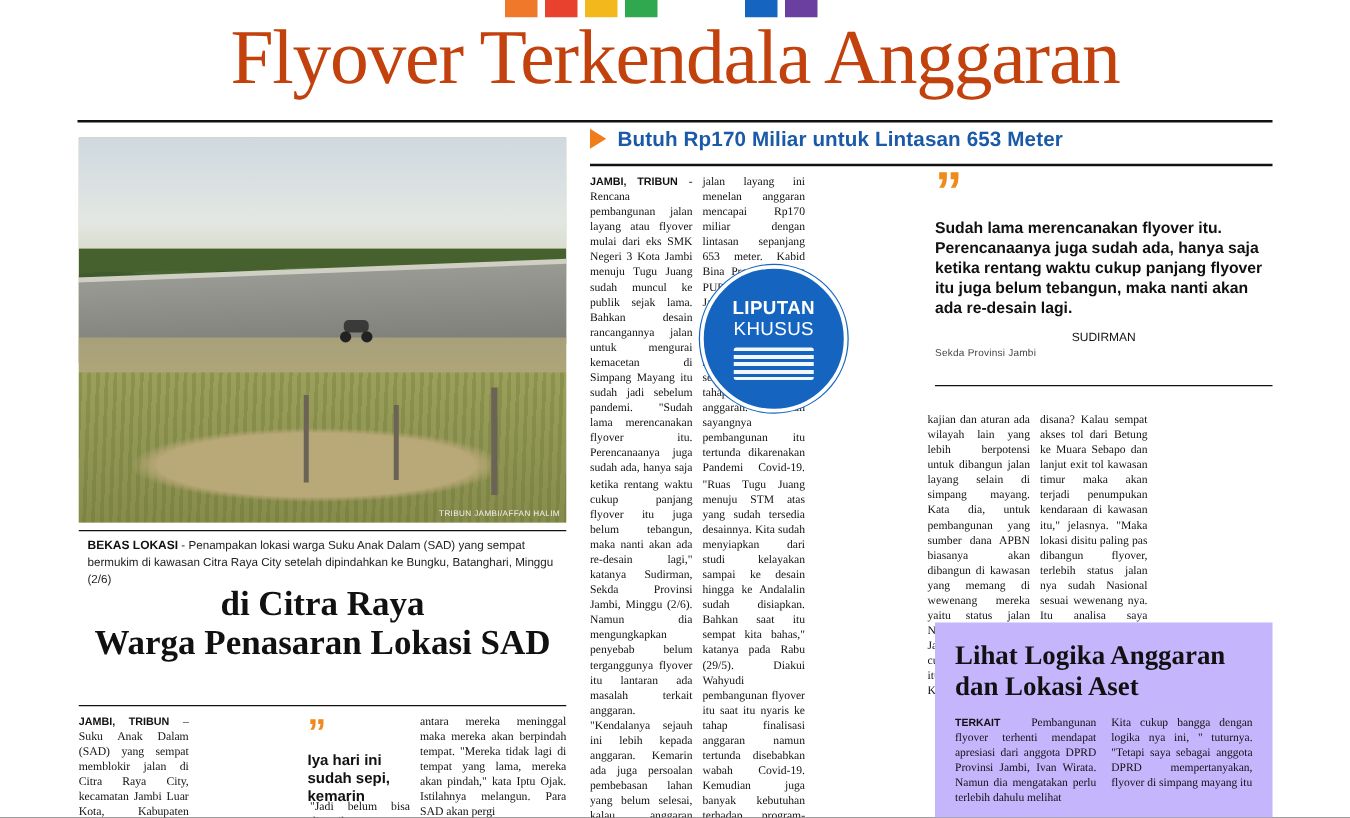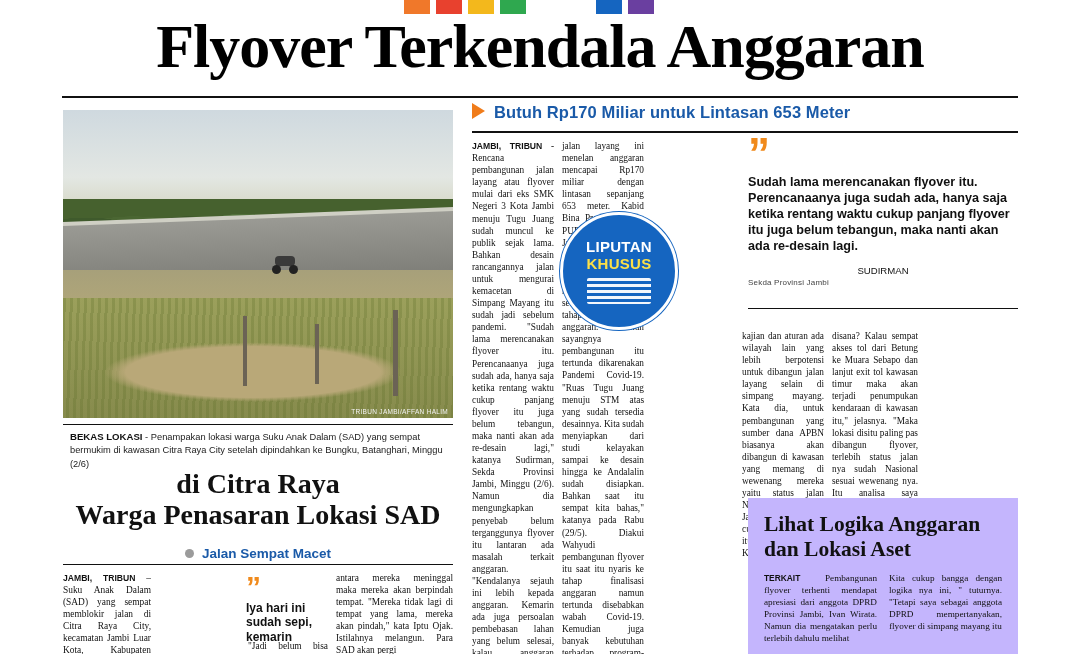--- a/index.html
+++ b/index.html
@@ -5,21 +5,21 @@
   html,body{margin:0;padding:0;background:#000;}
   body{width:1080px;height:654px;overflow:hidden;font-family:"Liberation Serif",serif;}
   .page{position:relative;width:1080px;height:654px;background:#ffffff;overflow:hidden;}
 
   
   .topstrip{position:absolute;top:0;left:0;width:1080px;height:14px;background:#ffffff;overflow:hidden;}
   .topstrip i{position:absolute;top:0;height:14px;display:block;}
 
   
   .masthead{position:absolute;top:14px;left:0;width:1080px;text-align:center;}
-  .masthead h1{margin:0;font-family:"Liberation Serif",serif;font-weight:bold;font-size:62px;letter-spacing:-1px;color:#000000;line-height:1.05;}
+  .masthead h1{margin:0;font-family:"Liberation Serif",serif;font-weight:normal;font-size:62px;letter-spacing:-1px;color:#c2410c;line-height:1.05;}
 
   .hr-main{position:absolute;top:96px;left:62px;width:956px;height:2px;background:#111;}
 
   
   .kicker{position:absolute;top:103px;left:472px;width:546px;height:30px;display:flex;align-items:flex-start;gap:9px;}
   .kicker .tri{width:0;height:0;border-left:13px solid #f07c1a;border-top:8px solid transparent;border-bottom:8px solid transparent;}
   .kicker .ktext{font-family:"Liberation Sans",sans-serif;font-weight:bold;font-size:16.5px;color:#1a5aa8;letter-spacing:.1px;}
 
   .hr-kicker{position:absolute;top:131px;left:472px;width:546px;height:1.5px;background:#111;}
 
@@ -82,21 +82,21 @@
   .ccol{position:absolute;font-family:"Liberation Serif",serif;font-size:9.3px;line-height:1.3;color:#111;text-align:justify;}
   .ccol .lead{font-family:"Liberation Sans",sans-serif;font-weight:bold;font-size:8.6px;}
   .cc1{top:140px;left:472px;width:82px;}
   .cc2{top:140px;left:562px;width:82px;}
   .cc3{top:140px;left:652px;width:82px;}
   .cc4{top:140px;left:742px;width:82px;}
 
   
   .badge{position:absolute;top:212px;left:560px;width:112px;height:112px;border-radius:50%;background:#1565c0;border:3px solid #fff;box-shadow:0 0 0 1px #1565c0;display:flex;flex-direction:column;align-items:center;justify-content:center;}
   .badge .b1{font-family:"Liberation Sans",sans-serif;font-weight:bold;font-size:15px;color:#fff;letter-spacing:.3px;}
-  .badge .b2{font-family:"Liberation Sans",sans-serif;font-weight:bold;font-size:15px;color:#fde047;letter-spacing:.3px;margin-bottom:6px;}
+  .badge .b2{font-family:"Liberation Sans",sans-serif;font-weight:normal;font-size:15px;color:#ffffff;letter-spacing:.3px;margin-bottom:6px;}
   .badge .grid{width:64px;height:26px;background:repeating-linear-gradient(#fff 0 3px, #1565c0 3px 6px);opacity:.95;border-radius:2px;}
 
   
   .rquote{position:absolute;top:140px;left:748px;width:270px;}
   .rquote .qm{font-family:"Liberation Sans",sans-serif;font-weight:bold;font-size:44px;color:#f08a1c;line-height:.62;letter-spacing:-3px;}
   .rquote .qt{font-family:"Liberation Sans",sans-serif;font-weight:bold;font-size:12.6px;line-height:1.26;color:#111;margin-top:8px;}
   .rquote .qn{font-family:"Liberation Sans",sans-serif;font-weight:normal;font-size:9.6px;color:#111;text-align:center;margin-top:10px;}
   .rquote .qr{font-family:"Liberation Sans",sans-serif;font-size:8px;color:#444;text-align:left;margin-top:2px;letter-spacing:.2px;}
   .rq-rule{position:absolute;top:308px;left:748px;width:270px;height:1px;background:#111;}
 
@@ -154,24 +154,20 @@
   <div class="cap-rule"></div>
   <div class="caption">
     <b>BEKAS LOKASI</b><span> - Penampakan lokasi warga Suku Anak Dalam (SAD) yang sempat bermukim di kawasan Citra Raya City setelah dipindahkan ke Bungku, Batanghari, Minggu (2/6)</span>
   </div>
 
   <div class="subhead">
     <div>di Citra Raya</div>
     <div>Warga Penasaran Lokasi SAD</div>
   </div>
 
-  <div class="bullet-row">
-    <span class="dot"></span>
-    <span class="btxt">Jalan Sempat Macet</span>
-  </div>
   <div class="hr-bullet"></div>
 
   <div class="blcol blc1">
     <span class="lead">JAMBI, TRIBUN</span><span> – Suku Anak Dalam (SAD) yang sempat memblokir jalan di Citra Raya City, kecamatan Jambi Luar Kota, Kabupaten Muaro Jambi telah meninggalkan lokasi.
     Pantauan Tribun Jambi</span>
   </div>
   <div class="blcol blc2"></div>
   <div class="qbox">
     <div class="qmark">”</div>
     <div class="qtext">Iya hari ini sudah sepi, kemarin</div>

